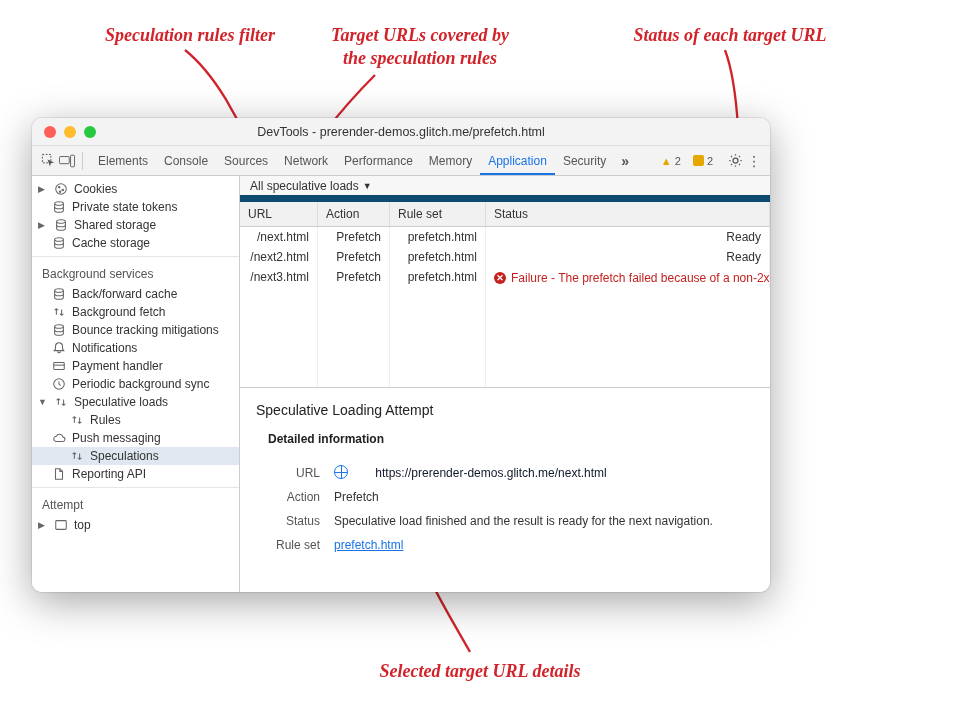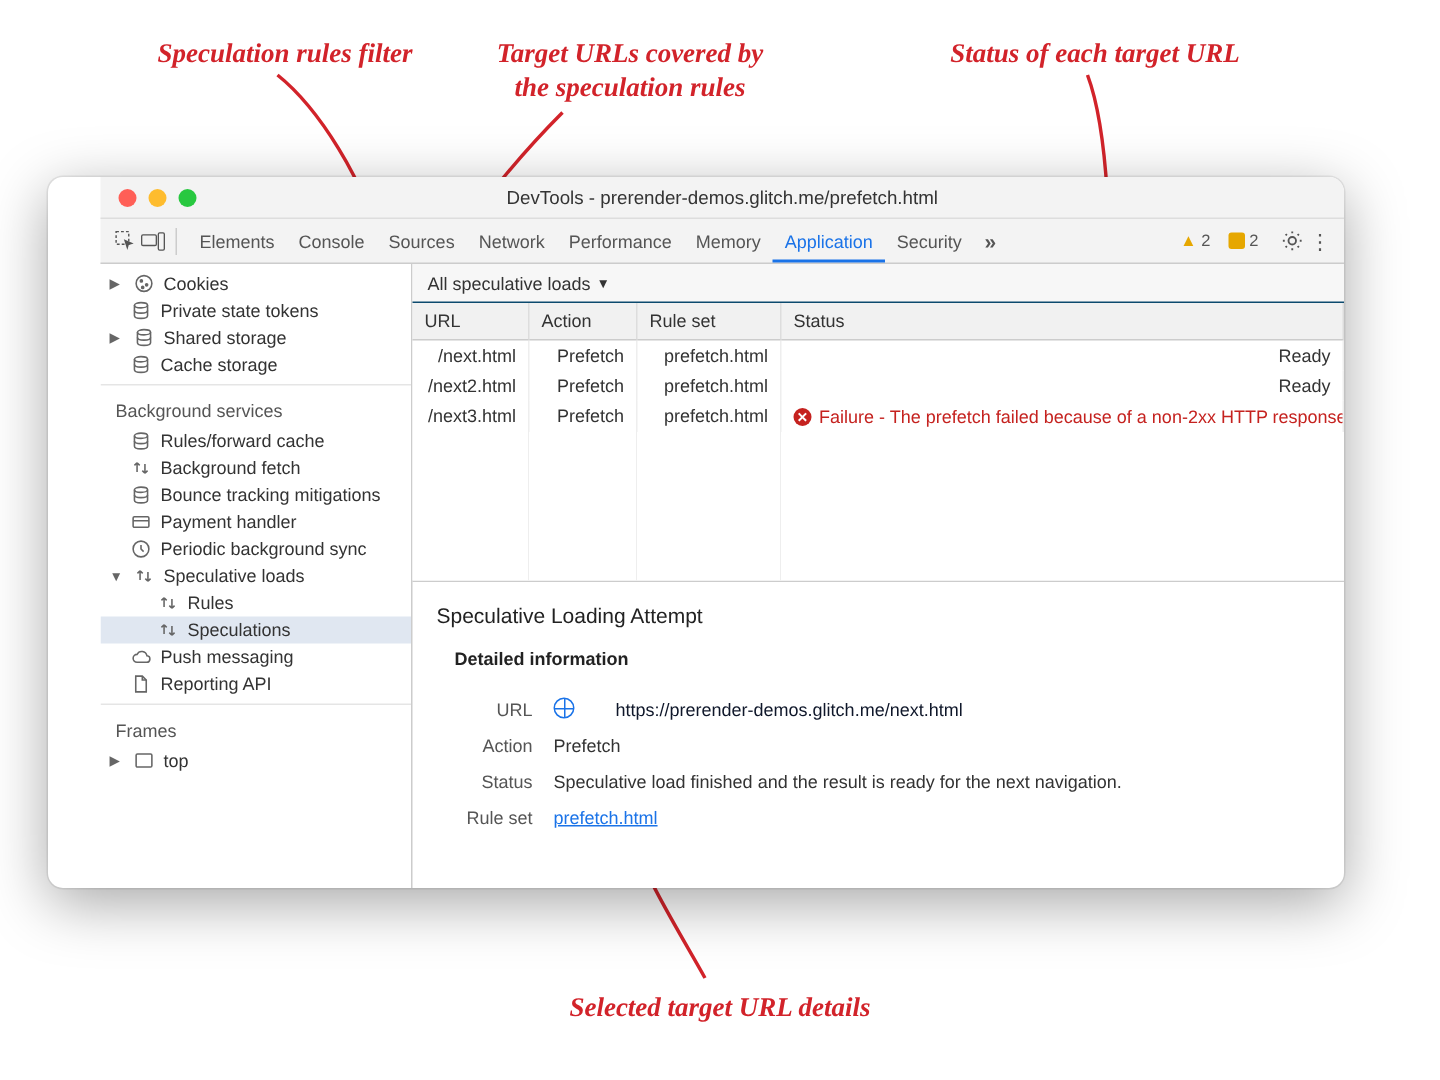--- a/index.html
+++ b/index.html
@@ -11,29 +11,28 @@
     color: #333;
     width: 960px;
     height: 720px;
     position: relative;
     overflow: hidden;
   }
   .window {
     position: absolute;
     left: 32px;
     top: 118px;
-    width: 864px;
+    width: 738px;
     height: 474px;
     background: #fff;
     border-radius: 10px;
     box-shadow: 0 10px 40px rgba(0,0,0,0.35), 0 0 0 1px rgba(0,0,0,0.08);
     display: flex;
     flex-direction: column;
     overflow: hidden;
-    padding-left: 35px;
   }
   .titlebar {
     height: 28px;
     background: #f3f3f3;
     border-bottom: 1px solid #ddd;
     display: flex;
     align-items: center;
     padding: 0 12px;
     position: relative;
   }
@@ -76,21 +75,21 @@
     display: flex; align-items: center; gap: 6px;
     padding: 2px 6px 2px 20px; white-space: nowrap;
     cursor: default;
   }
   .tree-item.indent1 { padding-left: 38px; }
   .tree-item.selected { background: #e0e7f1; }
   .tree-item .tri { width: 8px; display: inline-block; color: #666; margin-left: -14px; margin-right: 2px; font-size: 9px; }
   .tree-item .ticon { width: 14px; height: 14px; display: inline-flex; align-items: center; justify-content: center; color: #666; flex-shrink: 0; }
   .main { flex: 1; display: flex; flex-direction: column; min-width: 0; }
   .filterbar {
-    height: 26px; border-bottom: 1px solid #0c4a6e; display: flex; align-items: center;
+    height: 26px; border-bottom: 7px solid #0c4a6e; display: flex; align-items: center;
     padding: 0 10px; font-size: 12px; color: #333; background: #f7f7f7;
   }
   .filterbar .dd { display: inline-flex; align-items: center; gap: 4px; cursor: pointer; }
   .table { border-bottom: 1px solid #ccc; }
   .thead, .trow {
     display: grid;
     grid-template-columns: 78px 72px 96px 1fr;
     font-size: 12px;
   }
   .thead { background: #f1f1f1; color: #333; }
@@ -261,21 +260,21 @@
         <div class="sect-title">Background services</div>
         <div id="sec-bg">
             <div class="tree-item">
               <span class="ticon">
                 <svg width="14" height="14" viewBox="0 0 16 16" fill="none" stroke="currentColor" stroke-width="1.2">
                   <ellipse cx="8" cy="4" rx="5" ry="2"></ellipse>
                   <path d="M3 4v8c0 1.1 2.2 2 5 2s5-.9 5-2V4"></path>
                   <path d="M3 8c0 1.1 2.2 2 5 2s5-.9 5-2"></path>
                 </svg>
               </span>
-              <span>Rules/forward cache</span>
+              <span>Back/forward cache</span>
             </div>
             <div class="tree-item">
               <span class="ticon">
                 <svg width="14" height="14" viewBox="0 0 16 16" fill="none" stroke="currentColor" stroke-width="1.2">
                   <path d="M5 11V4M5 4l-2 2M5 4l2 2M11 5v7M11 12l-2-2M11 12l2-2"></path>
                 </svg>
               </span>
               <span>Background fetch</span>
             </div>
             <div class="tree-item">
@@ -284,20 +283,28 @@
                   <ellipse cx="8" cy="4" rx="5" ry="2"></ellipse>
                   <path d="M3 4v8c0 1.1 2.2 2 5 2s5-.9 5-2V4"></path>
                   <path d="M3 8c0 1.1 2.2 2 5 2s5-.9 5-2"></path>
                 </svg>
               </span>
               <span>Bounce tracking mitigations</span>
             </div>
             <div class="tree-item">
               <span class="ticon">
                 <svg width="14" height="14" viewBox="0 0 16 16" fill="none" stroke="currentColor" stroke-width="1.2">
+                  <path d="M8 2a4 4 0 00-4 4v3l-1.5 2h11L12 9V6a4 4 0 00-4-4zM6.5 12a1.5 1.5 0 003 0"></path>
+                </svg>
+              </span>
+              <span>Notifications</span>
+            </div>
+            <div class="tree-item">
+              <span class="ticon">
+                <svg width="14" height="14" viewBox="0 0 16 16" fill="none" stroke="currentColor" stroke-width="1.2">
                   <rect x="2" y="4" width="12" height="8" rx="1"></rect>
                   <line x1="2" y1="7" x2="14" y2="7"></line>
                 </svg>
               </span>
               <span>Payment handler</span>
             </div>
             <div class="tree-item">
               <span class="ticon">
                 <svg width="14" height="14" viewBox="0 0 16 16" fill="none" stroke="currentColor" stroke-width="1.2">
                   <circle cx="8" cy="8" r="6"></circle>
@@ -316,49 +323,49 @@
               <span>Speculative loads</span>
             </div>
             <div class="tree-item indent1">
               <span class="ticon">
                 <svg width="14" height="14" viewBox="0 0 16 16" fill="none" stroke="currentColor" stroke-width="1.2">
                   <path d="M5 11V4M5 4l-2 2M5 4l2 2M11 5v7M11 12l-2-2M11 12l2-2"></path>
                 </svg>
               </span>
               <span>Rules</span>
             </div>
+            <div class="tree-item">
+              <span class="ticon">
+                <svg width="14" height="14" viewBox="0 0 16 16" fill="none" stroke="currentColor" stroke-width="1.2">
+                  <path d="M5 12a3 3 0 010-6 4 4 0 017.5 1A2.5 2.5 0 0112 12H5z"></path>
+                </svg>
+              </span>
+              <span>Push messaging</span>
+            </div>
             <div class="tree-item indent1 selected">
               <span class="ticon">
                 <svg width="14" height="14" viewBox="0 0 16 16" fill="none" stroke="currentColor" stroke-width="1.2">
                   <path d="M5 11V4M5 4l-2 2M5 4l2 2M11 5v7M11 12l-2-2M11 12l2-2"></path>
                 </svg>
               </span>
               <span>Speculations</span>
-            </div>
-            <div class="tree-item">
-              <span class="ticon">
-                <svg width="14" height="14" viewBox="0 0 16 16" fill="none" stroke="currentColor" stroke-width="1.2">
-                  <path d="M5 12a3 3 0 010-6 4 4 0 017.5 1A2.5 2.5 0 0112 12H5z"></path>
-                </svg>
-              </span>
-              <span>Push messaging</span>
             </div>
             <div class="tree-item">
               <span class="ticon">
                 <svg width="14" height="14" viewBox="0 0 16 16" fill="none" stroke="currentColor" stroke-width="1.2">
                   <path d="M4 2h5l3 3v9H4V2z"></path>
                   <path d="M9 2v3h3"></path>
                 </svg>
               </span>
               <span>Reporting API</span>
             </div>
           </div>
       </div>
       <div class="sidebar-section" style="border-bottom:none;">
-        <div class="sect-title">Frames</div>
+        <div class="sect-title">Attempt</div>
         <div id="sec-frames">
             <div class="tree-item">
               <span class="tri">▶</span>
               <span class="ticon">
                 <svg width="14" height="14" viewBox="0 0 16 16" fill="none" stroke="currentColor" stroke-width="1.2">
                   <rect x="2" y="3" width="12" height="10" rx="1"></rect>
                 </svg>
               </span>
               <span>top</span>
             </div>

